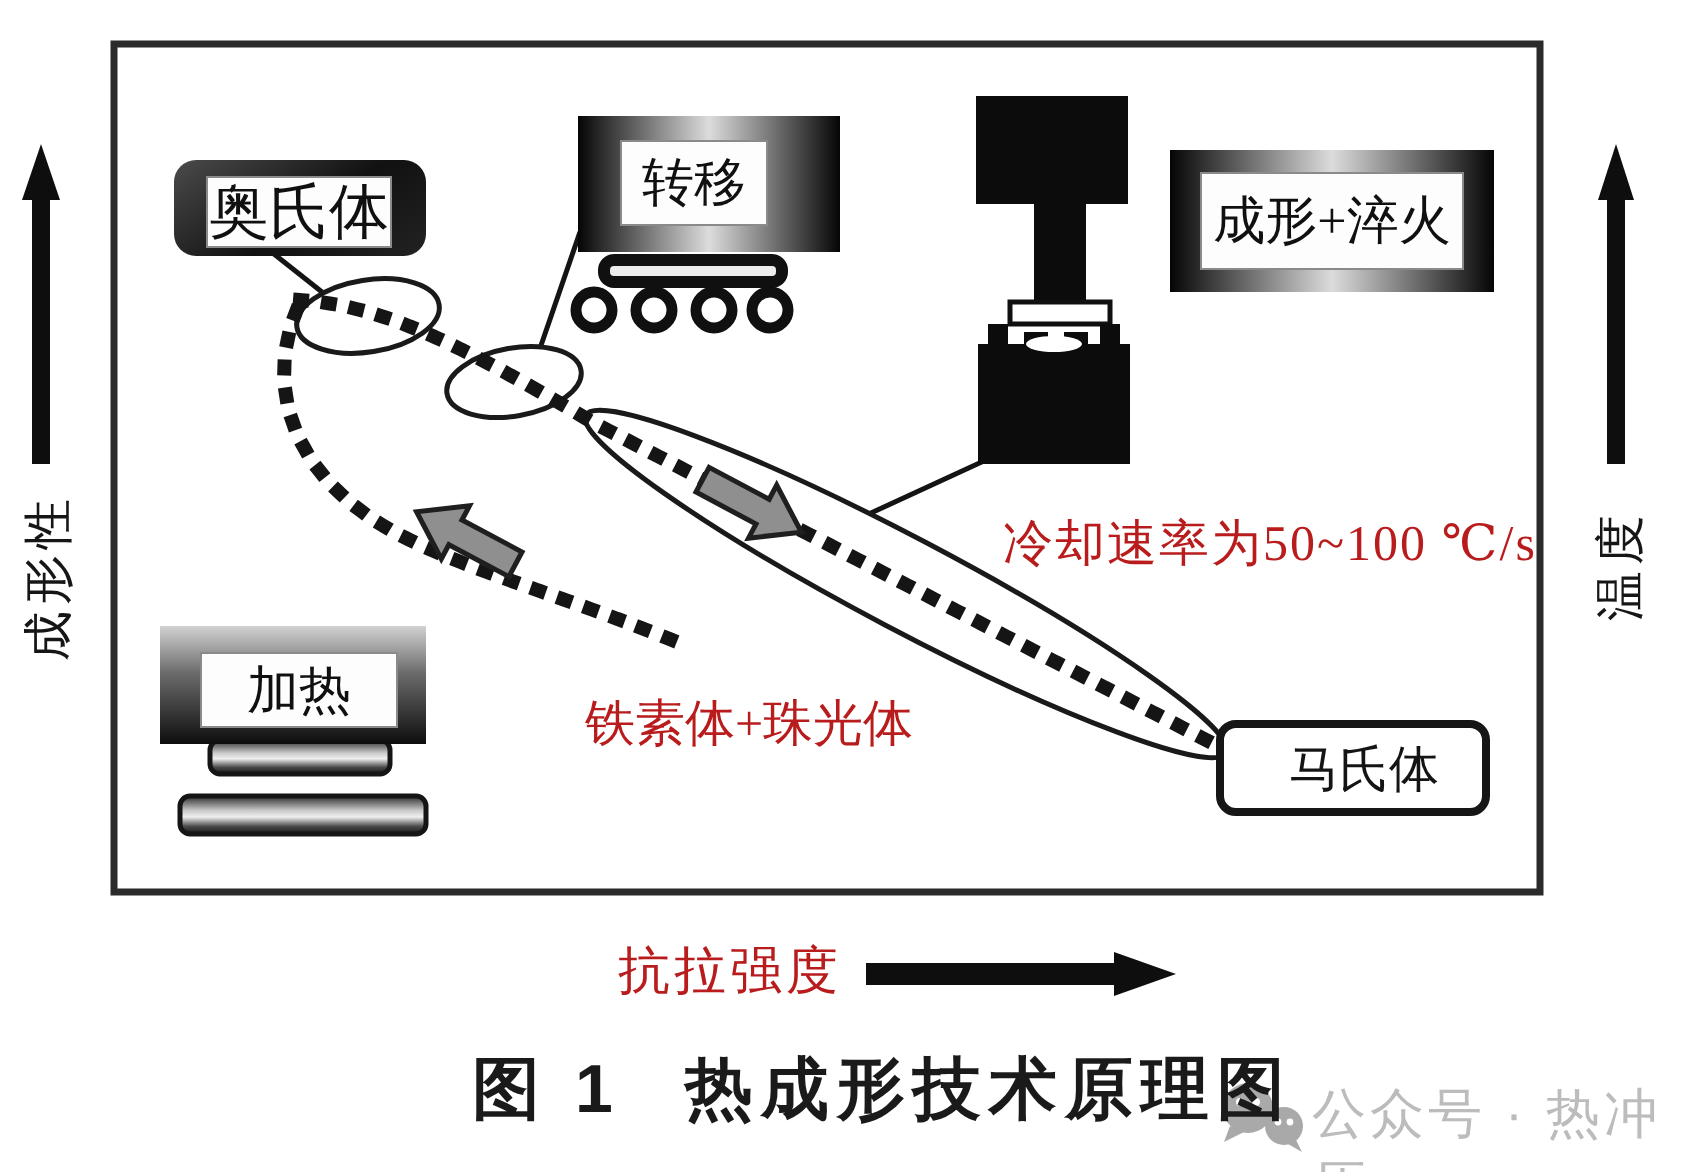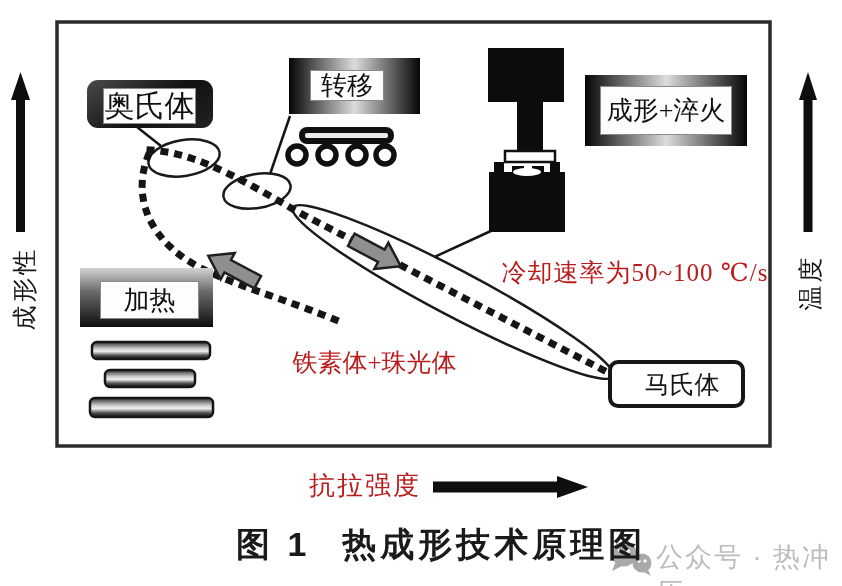--- a/index.html
+++ b/index.html
@@ -8,21 +8,21 @@
   .scene{position:absolute;left:0;top:0;}
   .lbl{position:absolute;display:flex;align-items:center;justify-content:center;
        white-space:nowrap;color:#b91c1c;line-height:1;}
   .vlabel{position:absolute;transform:rotate(-90deg);font-size:25px;letter-spacing:3px;
           white-space:nowrap;text-align:center;color:#161616;}
   .framebox{position:absolute;box-sizing:border-box;display:flex;}
   .framebox .inner{flex:1;background:#fdfdfd;border:1px solid #8a8a8a;display:flex;
                    align-items:center;justify-content:center;white-space:nowrap;color:#101010;}
   .box-metal{background:linear-gradient(90deg,#050505 0%,#dcdcdc 50%,#050505 100%);}
   .box-austenite{background:linear-gradient(145deg,#4b4b4b 0%,#111 55%,#222 100%);border-radius:11px;}
-  .box-heating{background:linear-gradient(180deg,#d2d2d2 0%,#6b6b6b 40%,#0d0d0d 100%);}
+  .box-heating{background:linear-gradient(180deg,#d2d2d2 0%,#6b6b6b 40%,#0d0d0d 100%);margin-top:45px;}
   .box-martensite{position:absolute;box-sizing:border-box;background:#fff;border:4px solid #161616;
                   border-radius:10px;display:flex;align-items:center;justify-content:center;padding-left:11px;}
   .t22{font-size:30px;} .t25{font-size:25px;} .t26{font-size:26px;}
   .caption{position:absolute;left:236px;top:522px;display:flex;align-items:center;gap:32px;
            font-family:"Liberation Sans","DejaVu Sans",sans-serif;font-weight:bold;
            font-size:34px;letter-spacing:4px;color:#1a1a1a;}
   .watermark-text{position:absolute;left:656px;top:539px;font-family:"Liberation Sans","DejaVu Sans",sans-serif;
            font-size:27px;letter-spacing:2px;color:#bcbcbc;}
 </style>
 </head>
@@ -115,21 +115,21 @@
     </g>
   </svg>
 
   <div class="vlabel" style="left:-27px;top:272px;width:102px;">成形性</div>
   <div class="vlabel" style="left:770px;top:266px;width:80px;">温度</div>
 
   <div class="framebox box-austenite" style="left:87px;top:80px;width:126px;height:48px;padding:8px 17px 4px 16px;">
     <div class="inner t22">奥氏体</div>
   </div>
 
-  <div class="framebox box-metal" style="left:289px;top:58px;width:131px;height:56px;padding:12px 36px 13px 21px;">
+  <div class="framebox box-metal" style="left:289px;top:58px;width:131px;height:68px;padding:12px 36px 13px 21px;">
     <div class="inner t26">转移</div>
   </div>
 
   <div class="framebox box-metal" style="left:585px;top:75px;width:162px;height:71px;padding:11px 15px;">
     <div class="inner t26">成形+淬火</div>
   </div>
 
   <div class="framebox box-heating" style="left:80px;top:268px;width:133px;height:59px;padding:13px 14px 8px 20px;">
     <div class="inner t26">加热</div>
   </div>

